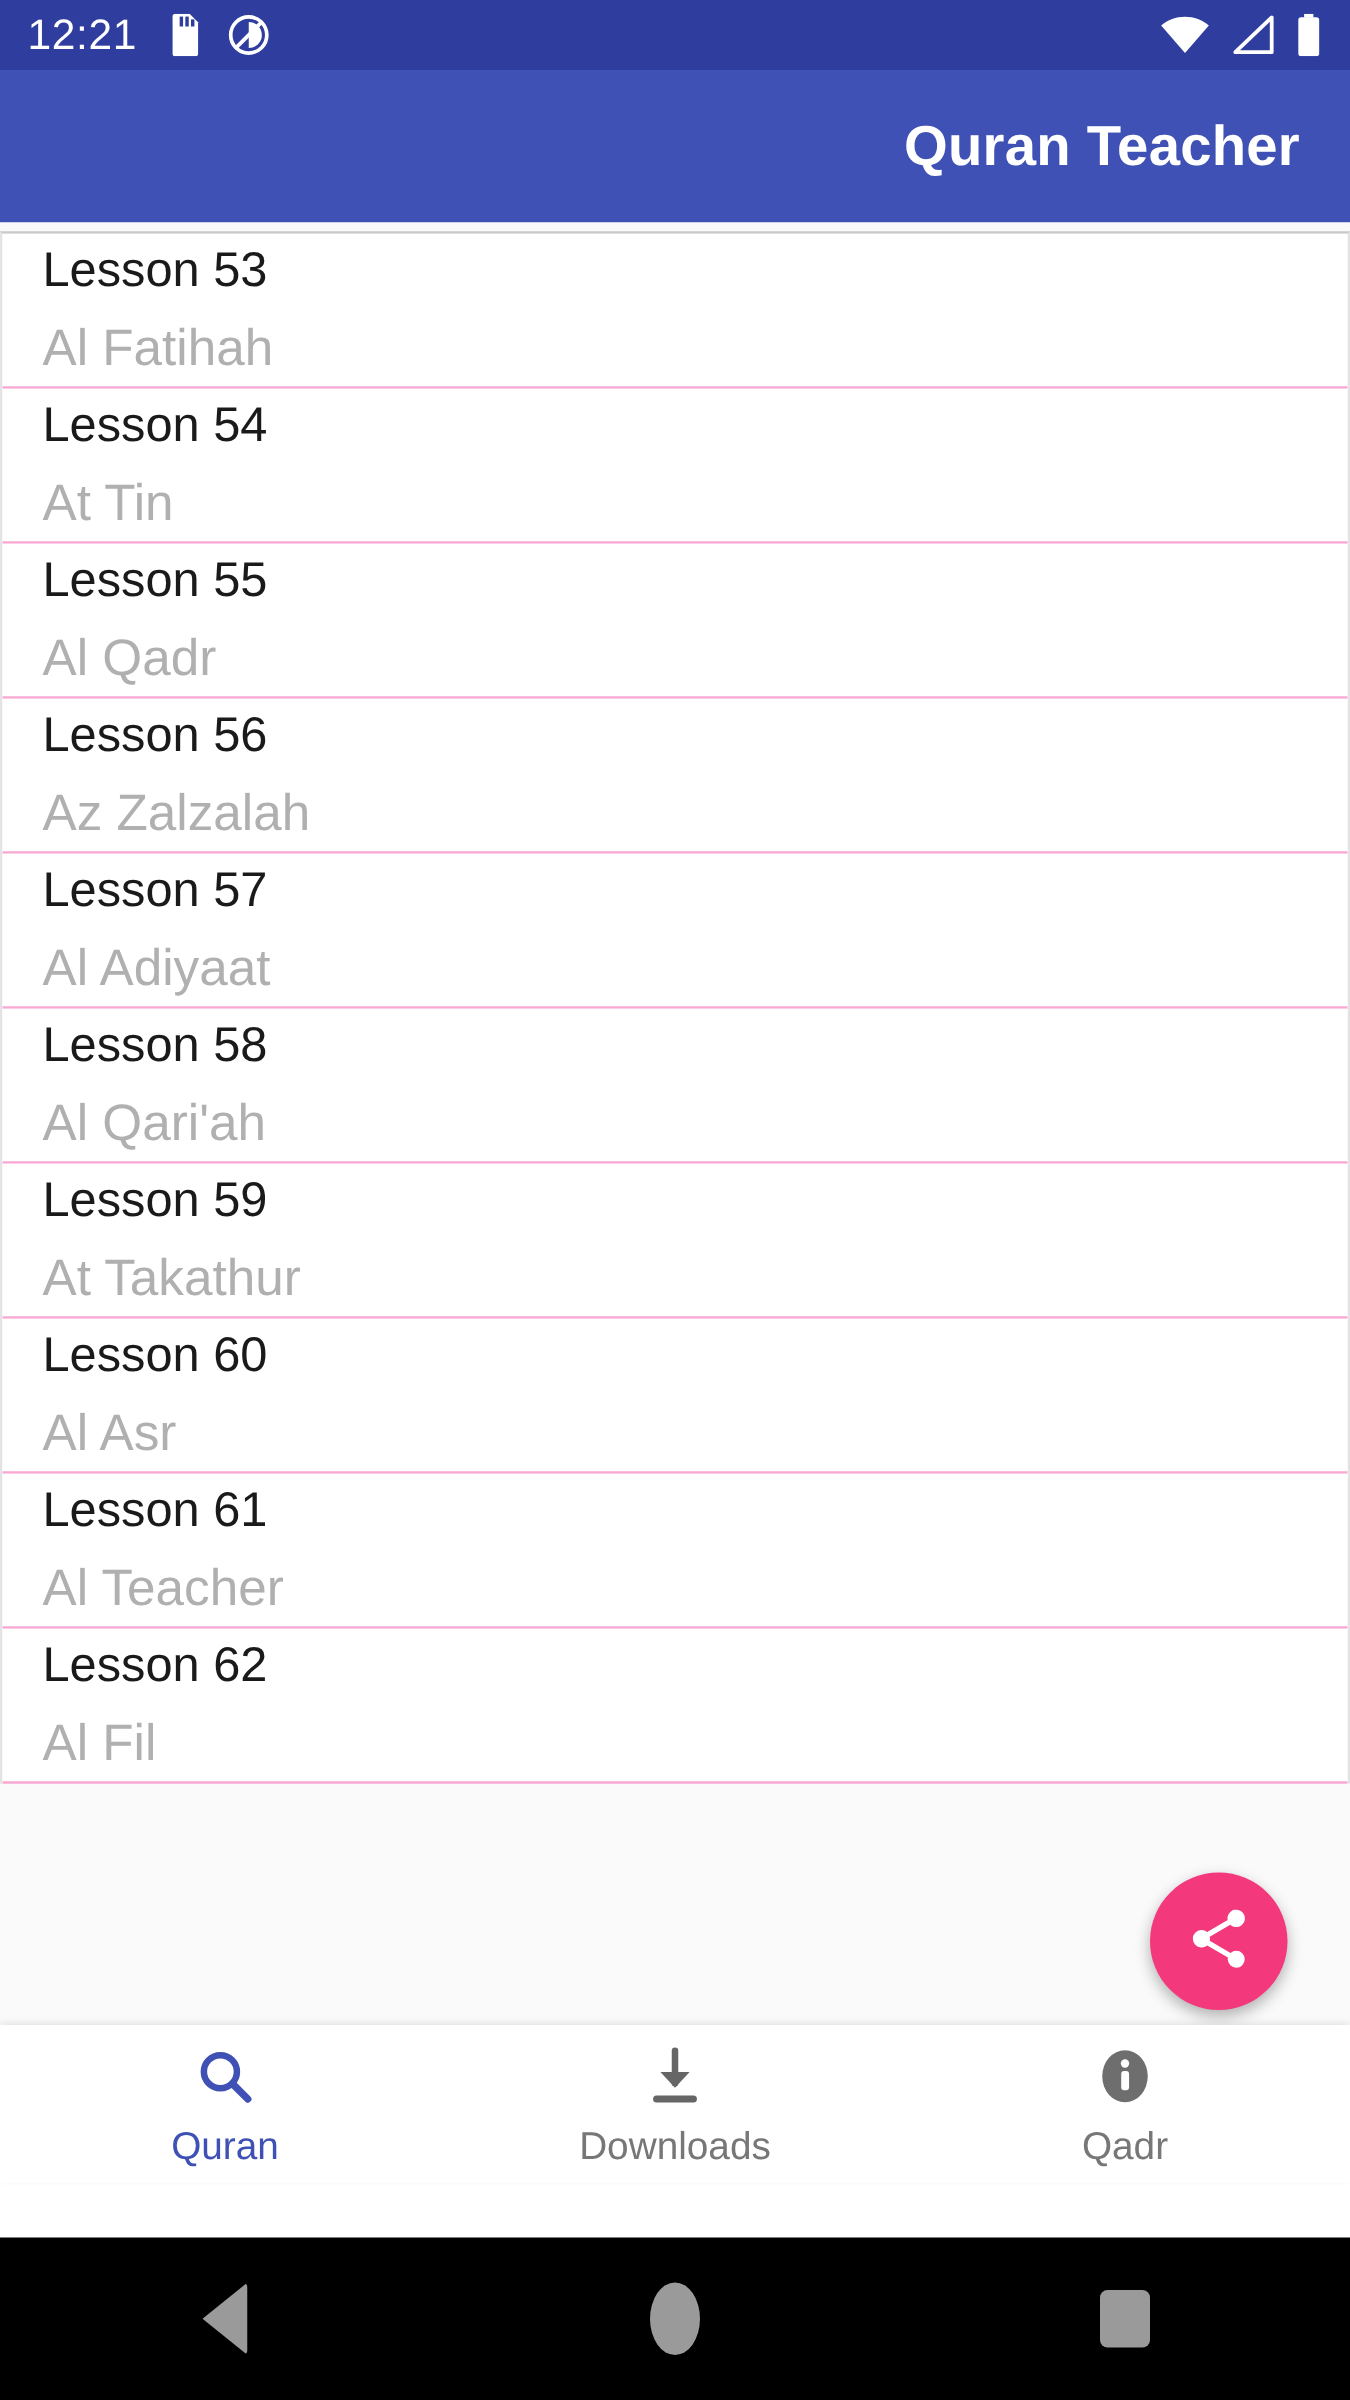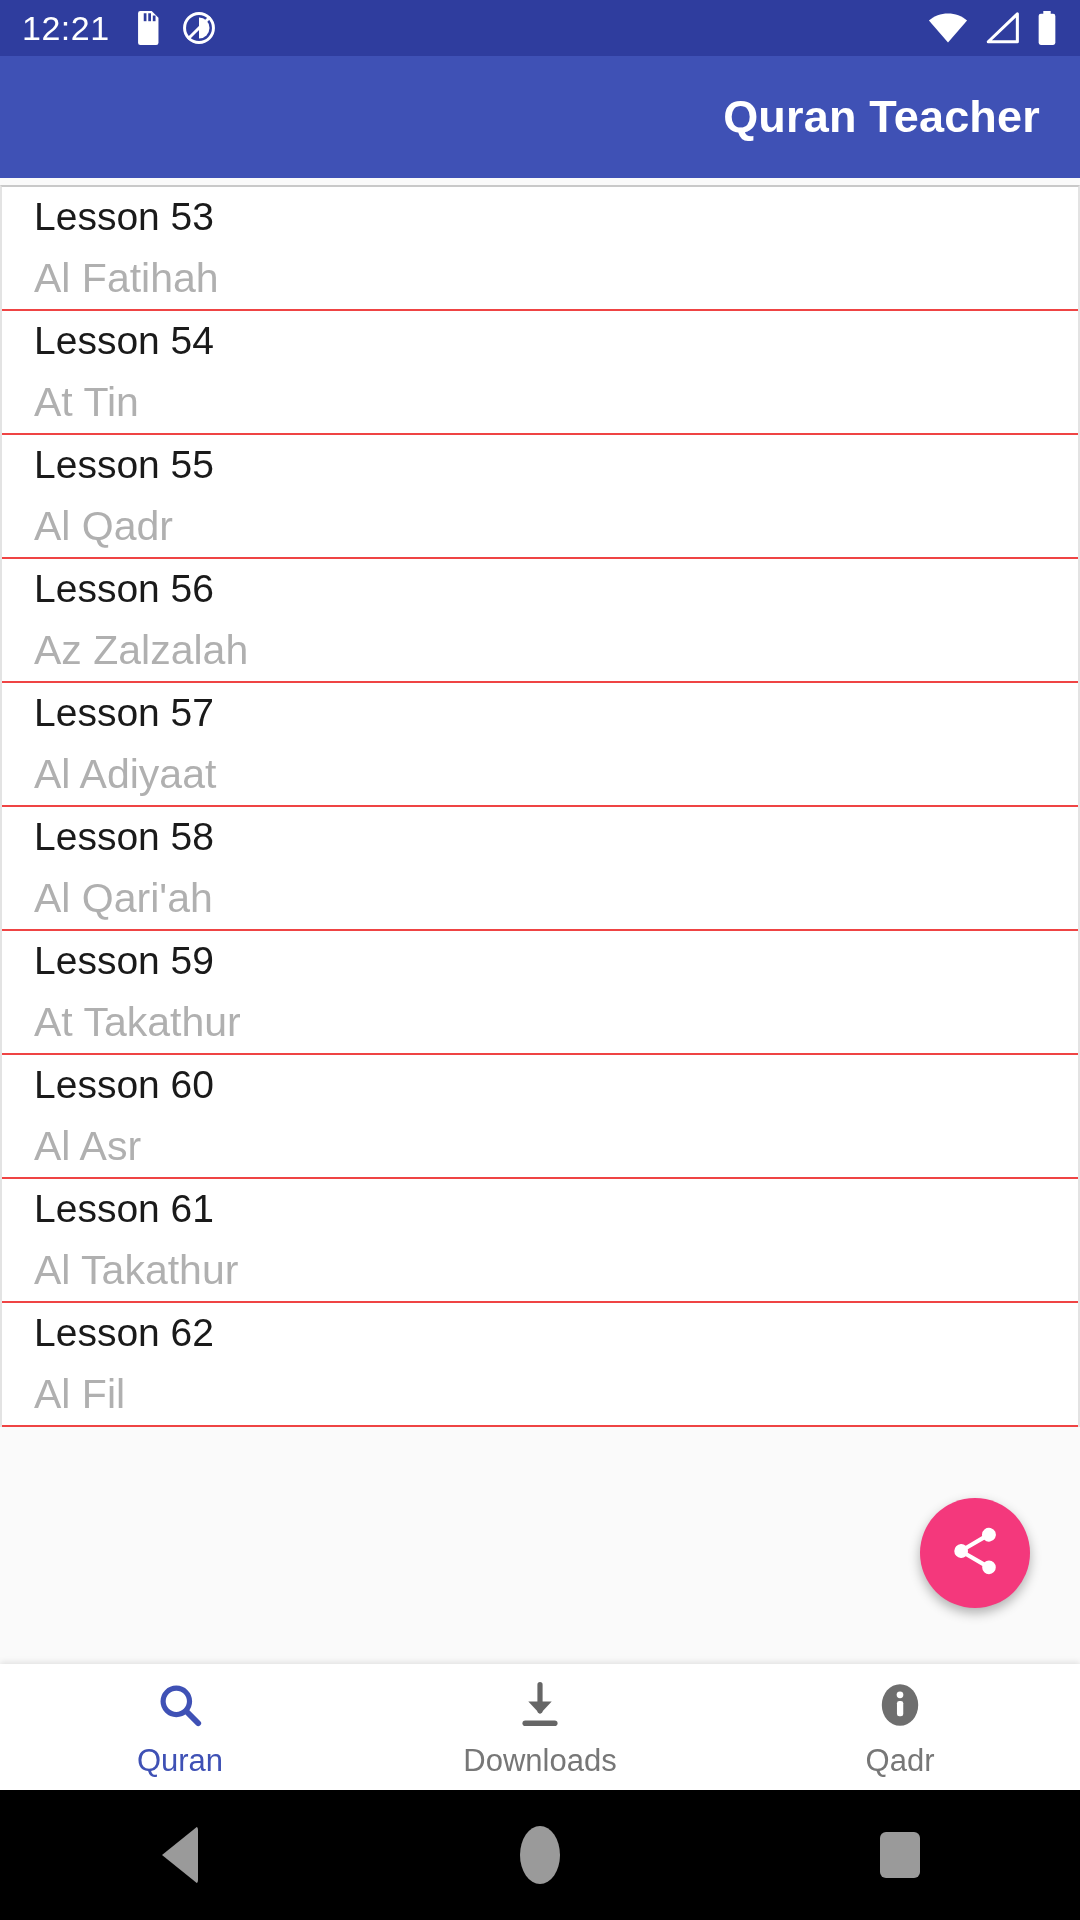--- a/index.html
+++ b/index.html
@@ -39,21 +39,21 @@
   .list-wrap{
     position:absolute; top:7px; left:0; width:1080px;
     background:#ffffff;
     border-top:2px solid #c9c9c9;
     border-left:2px solid #e3e3e3;
     border-right:2px solid #e3e3e3;
   }
   .list-item{
     height:124px; width:100%;
     background:#ffffff;
-    border-bottom:2px solid #ef4444;
+    border-bottom:2px solid #f9a8d4;
     padding:0 32px;
     display:flex; flex-direction:column; justify-content:center;
   }
   .li-title{
     font-size:39px; color:#1a1a1a; line-height:1.0; margin-bottom:22px;
   }
   .li-sub{
     font-size:41px; color:#b0b0b0; line-height:1.0;
   }
 
@@ -63,21 +63,21 @@
     width:110px; height:110px; margin-left:-55px; margin-top:-55px;
     border-radius:50%;
     background:#f4387c;
     box-shadow:0 5px 12px rgba(0,0,0,.30);
     display:flex; align-items:center; justify-content:center;
     z-index:6;
   }
 
   
   .bottom-nav{
-    position:absolute; top:1664px; left:0; width:1080px; height:126px;
+    position:absolute; top:1620px; left:0; width:1080px; height:126px;
     background:#ffffff;
     box-shadow:0 -2px 6px rgba(0,0,0,.10);
     display:flex; z-index:8;
   }
   .nav-item{
     flex:1; display:flex; flex-direction:column;
     align-items:center; justify-content:center; gap:14px;
   }
   .nav-label{ font-size:31px; line-height:1; }
   .nav-item.active .nav-label{ color:#3f51b5; }
@@ -177,21 +177,21 @@
         <div class="list-item">
           <div class="li-title">Lesson 59</div>
           <div class="li-sub">At Takathur</div>
         </div>
         <div class="list-item">
           <div class="li-title">Lesson 60</div>
           <div class="li-sub">Al Asr</div>
         </div>
         <div class="list-item">
           <div class="li-title">Lesson 61</div>
-          <div class="li-sub">Al Takathur</div>
+          <div class="li-sub">Al Teacher</div>
         </div>
         <div class="list-item">
           <div class="li-title">Lesson 62</div>
           <div class="li-sub">Al Fil</div>
         </div>
       </div>
   </div>
 
   <div class="fab">
     <span>

